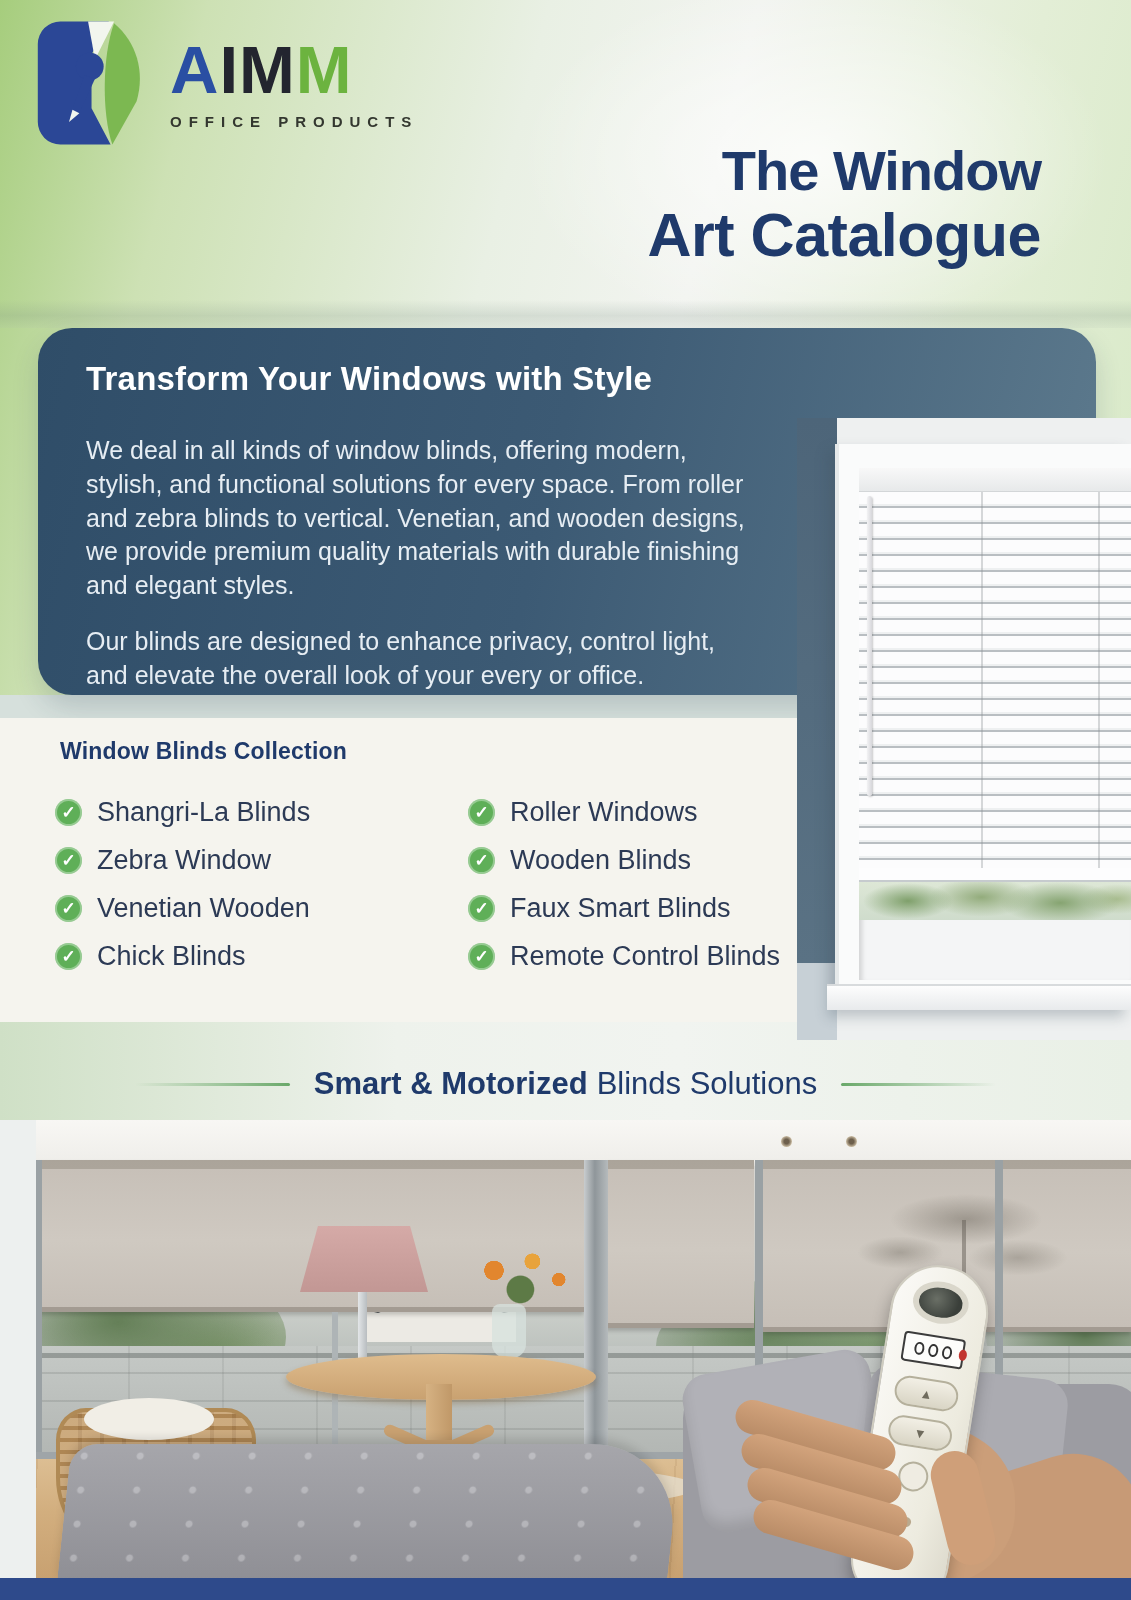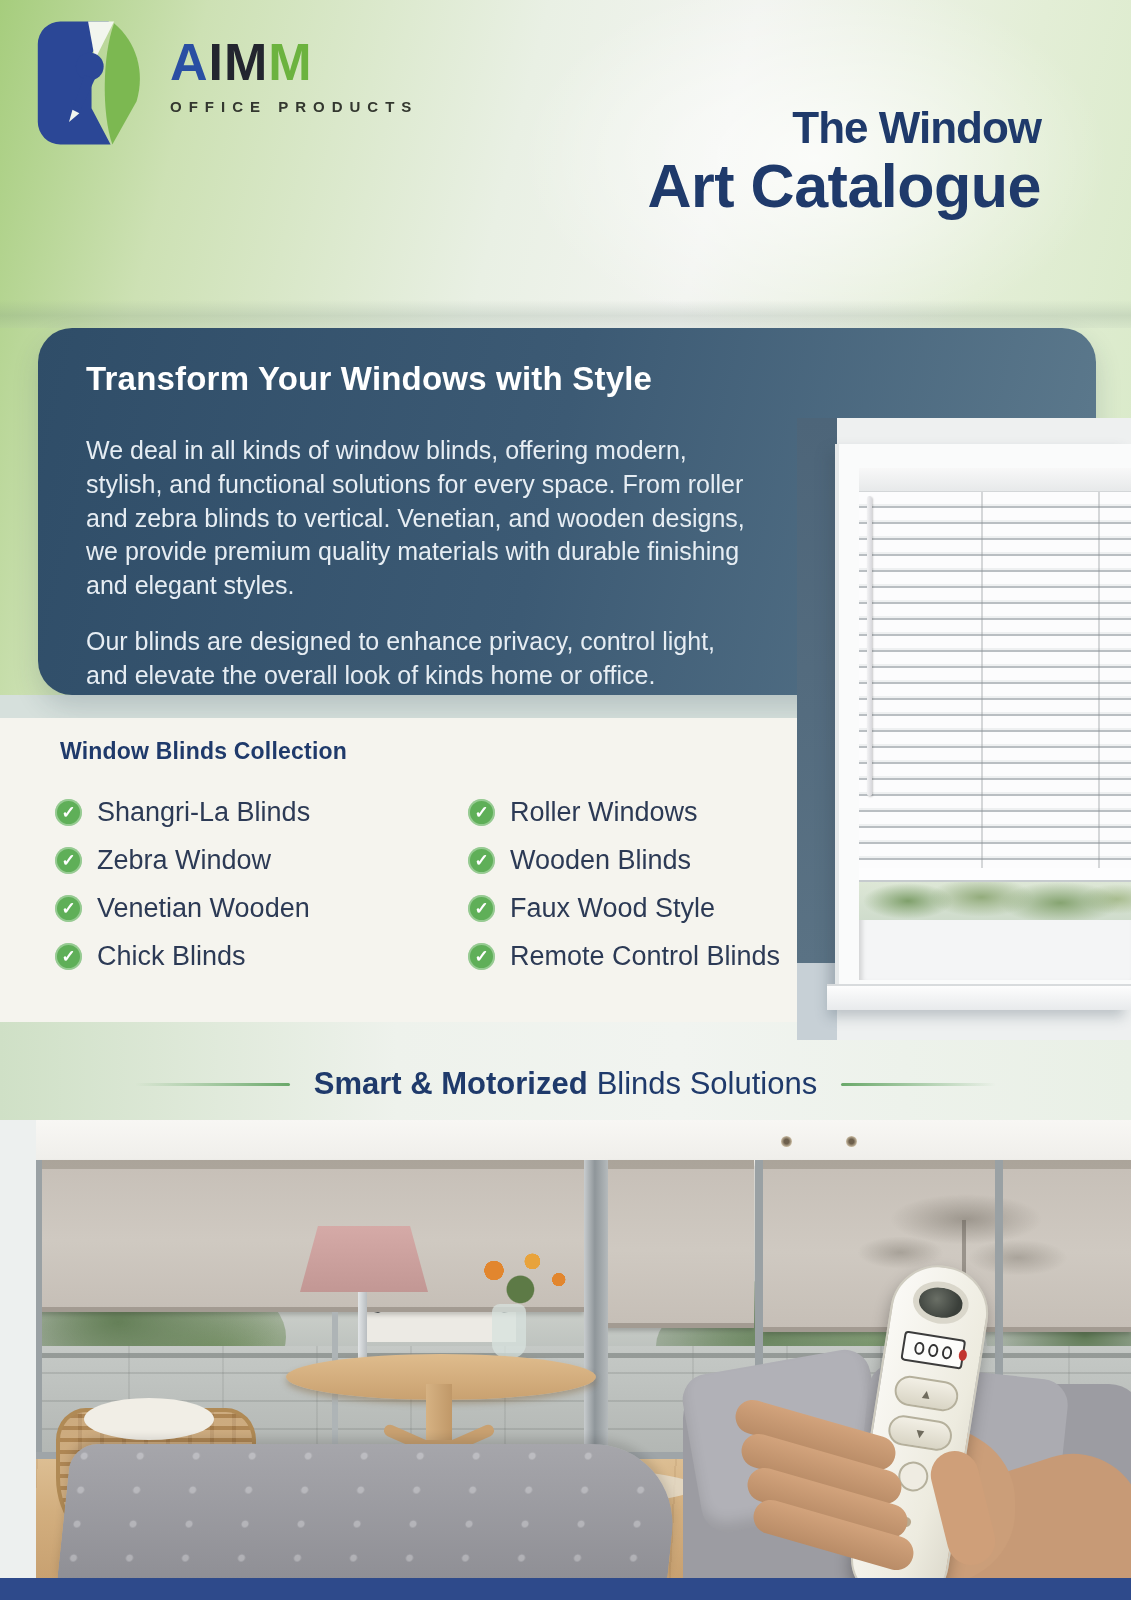--- a/index.html
+++ b/index.html
@@ -16,27 +16,27 @@
     background:
       radial-gradient(420px 260px at 72% 22%, rgba(255,255,255,.75), rgba(255,255,255,0) 70%),
       linear-gradient(104deg,#a6cd7d 0%,#cde1b4 16%,#e9f0e4 42%,#f2f4f0 58%,#e3eed6 80%,#d7e9c6 100%);}
   .shelf-line{position:absolute;left:0;top:300px;width:100%;height:28px;z-index:0;
     background:linear-gradient(180deg,rgba(120,140,130,0) 0%,rgba(120,140,130,.20) 55%,rgba(170,185,175,.10) 100%);}
 
   
   .logo{position:absolute;left:34px;top:18px;display:flex;align-items:flex-start;gap:14px;z-index:2;}
   .logo-icon{width:122px;height:130px;}
   .wordmark{display:flex;flex-direction:column;margin-top:18px;}
-  .word-aimm{font-size:52px;font-weight:800;letter-spacing:1px;line-height:1;}
+  .word-aimm{font-size:67px;font-weight:800;letter-spacing:1px;line-height:1;}
   .l-blue{color:var(--brand-blue);} .l-dark{color:var(--brand-dark);} .l-green{color:var(--brand-green);}
   .tagline{font-size:15px;font-weight:700;letter-spacing:7px;color:#33372f;margin-top:10px;}
 
   
   .main-title{position:absolute;top:104px;right:90px;text-align:right;z-index:2;color:var(--navy);}
-  .title-1{font-size:44px;font-weight:800;line-height:1.08;letter-spacing:-1px;}
+  .title-1{font-size:56px;font-weight:800;line-height:1.08;letter-spacing:-1px;margin-top:37px;}
   .title-2{font-size:61px;font-weight:600;line-height:1.12;letter-spacing:-0.5px;}
 
   
   .intro-panel{position:absolute;left:38px;top:328px;width:1058px;height:367px;z-index:1;
     border-radius:34px;padding:32px 48px 0 48px;
     background:linear-gradient(103deg,var(--panel-start) 0%,#3c5a74 48%,var(--panel-end) 100%);
     box-shadow:0 12px 26px rgba(40,60,80,.18);}
   .intro-heading{color:#fff;font-size:33px;font-weight:700;letter-spacing:.2px;margin-bottom:36px;}
   .intro-p{width:675px;color:#e6edf3;font-size:25px;line-height:1.35;font-weight:400;margin-bottom:22px;}
 
@@ -206,21 +206,21 @@
   </div>
 
   <div class="main-title">
     <div class="title-1">The Window</div>
     <div class="title-2">Art Catalogue</div>
   </div>
 
   <section class="intro-panel">
     <h2 class="intro-heading">Transform Your Windows with Style</h2>
     <p class="intro-p">We deal in all kinds of window blinds, offering modern, stylish, and functional solutions for every space. From roller and zebra blinds to vertical. Venetian, and wooden designs, we provide premium quality materials with durable finishing and elegant styles.</p>
-    <p class="intro-p">Our blinds are designed to enhance privacy, control light, and elevate the overall look of kinds home or office.</p>
+    <p class="intro-p">Our blinds are designed to enhance privacy, control light, and elevate the overall look of your every or office.</p>
   </section>
 
   <div class="blinds-photo">
     <div class="bp-wall-hi"></div>
     <div class="bp-wall-lo"></div>
     <div class="bp-frame">
       <div class="bp-opening">
         <div class="bp-headrail"></div>
         <div class="bp-slats"></div>
         <div class="bp-string" style="left:45%;"></div>
@@ -259,21 +259,21 @@
       <div class="blind-item">
           <span class="check">✓</span>
           <span>Roller Windows</span>
         </div>
       <div class="blind-item">
           <span class="check">✓</span>
           <span>Wooden Blinds</span>
         </div>
       <div class="blind-item">
           <span class="check">✓</span>
-          <span>Faux Wood Style</span>
+          <span>Faux Smart Blinds</span>
         </div>
       <div class="blind-item">
           <span class="check">✓</span>
           <span>Remote Control Blinds</span>
         </div>
     </div>
   </section>
 
   <div class="smart-band">
     <div class="smart-line left"></div>

